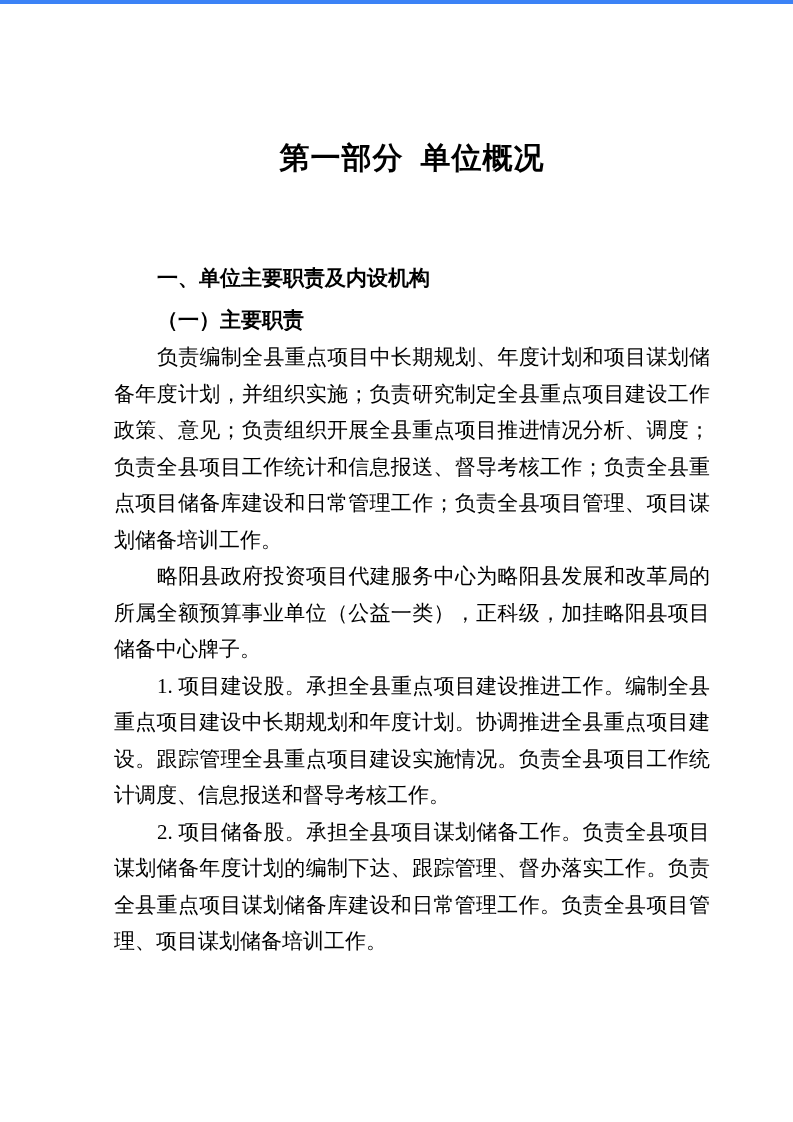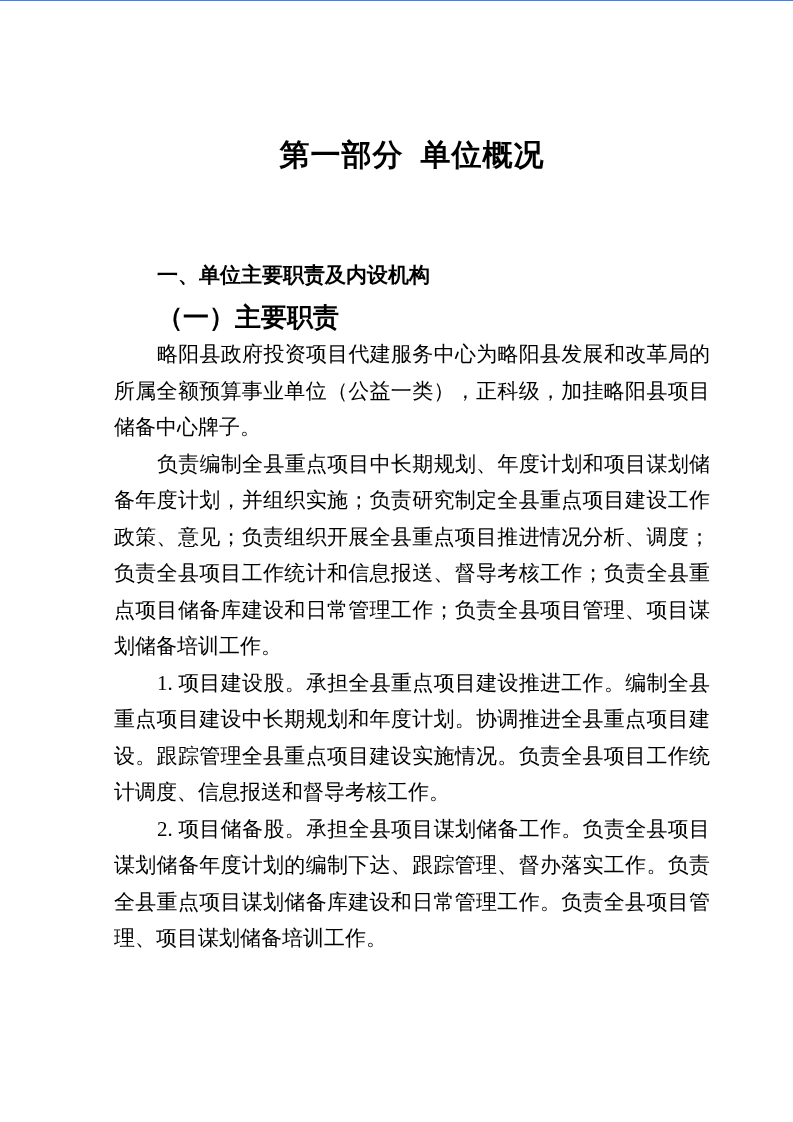--- a/index.html
+++ b/index.html
@@ -8,21 +8,21 @@
     background: #ffffff;
   }
   .page {
     position: relative;
     width: 793px;
     height: 1122px;
     background: #ffffff;
     color: #000000;
     overflow: hidden;
     font-family: "Liberation Serif", "DejaVu Serif", serif;
-    border-top: 1px solid #3b82f6;
+    border-top: 4px solid #3b82f6;
     box-sizing: border-box;
     text-decoration: underline;
   }
   .content {
     position: absolute;
     left: 114px;
     top: 0;
     width: 596px;
   }
   .doc-title {
@@ -38,21 +38,21 @@
   .section-heading {
     margin: 79px 0 0 0;
     font-size: 21px;
     line-height: 37px;
     font-weight: bold;
     font-family: "Liberation Sans", "DejaVu Sans", sans-serif;
     text-indent: 43px;
   }
   .sub-heading {
     margin: 6px 0 0 0;
-    font-size: 26px;
+    font-size: 21px;
     line-height: 37px;
     text-indent: 43px;
     font-family: "Liberation Serif", "DejaVu Serif", serif;
   }
   p.body-para {
     margin: 0;
     font-size: 21px;
     line-height: 36.5px;
     text-indent: 43px;
     text-align: justify;
@@ -64,23 +64,23 @@
 
 <div class="page">
   <div class="content">
 
     <h1 class="doc-title">第一部分  单位概况</h1>
 
     <h2 class="section-heading">一、单位主要职责及内设机构</h2>
 
     <h3 class="sub-heading">（一）主要职责</h3>
 
+    <p class="body-para">负责编制全县重点项目中长期规划、年度计划和项目谋划储备年度计划，并组织实施；负责研究制定全县重点项目建设工作政策、意见；负责组织开展全县重点项目推进情况分析、调度；负责全县项目工作统计和信息报送、督导考核工作；负责全县重点项目储备库建设和日常管理工作；负责全县项目管理、项目谋划储备培训工作。</p>
+
     <p class="body-para">略阳县政府投资项目代建服务中心为略阳县发展和改革局的所属全额预算事业单位（公益一类），正科级，加挂略阳县项目储备中心牌子。</p>
-
-    <p class="body-para">负责编制全县重点项目中长期规划、年度计划和项目谋划储备年度计划，并组织实施；负责研究制定全县重点项目建设工作政策、意见；负责组织开展全县重点项目推进情况分析、调度；负责全县项目工作统计和信息报送、督导考核工作；负责全县重点项目储备库建设和日常管理工作；负责全县项目管理、项目谋划储备培训工作。</p>
 
 
     <p class="body-para">1. 项目建设股。承担全县重点项目建设推进工作。编制全县重点项目建设中长期规划和年度计划。协调推进全县重点项目建设。跟踪管理全县重点项目建设实施情况。负责全县项目工作统计调度、信息报送和督导考核工作。</p>
 
     <p class="body-para">2. 项目储备股。承担全县项目谋划储备工作。负责全县项目谋划储备年度计划的编制下达、跟踪管理、督办落实工作。负责全县重点项目谋划储备库建设和日常管理工作。负责全县项目管理、项目谋划储备培训工作。</p>
 
   </div>
 </div>
 
 </body></html>

